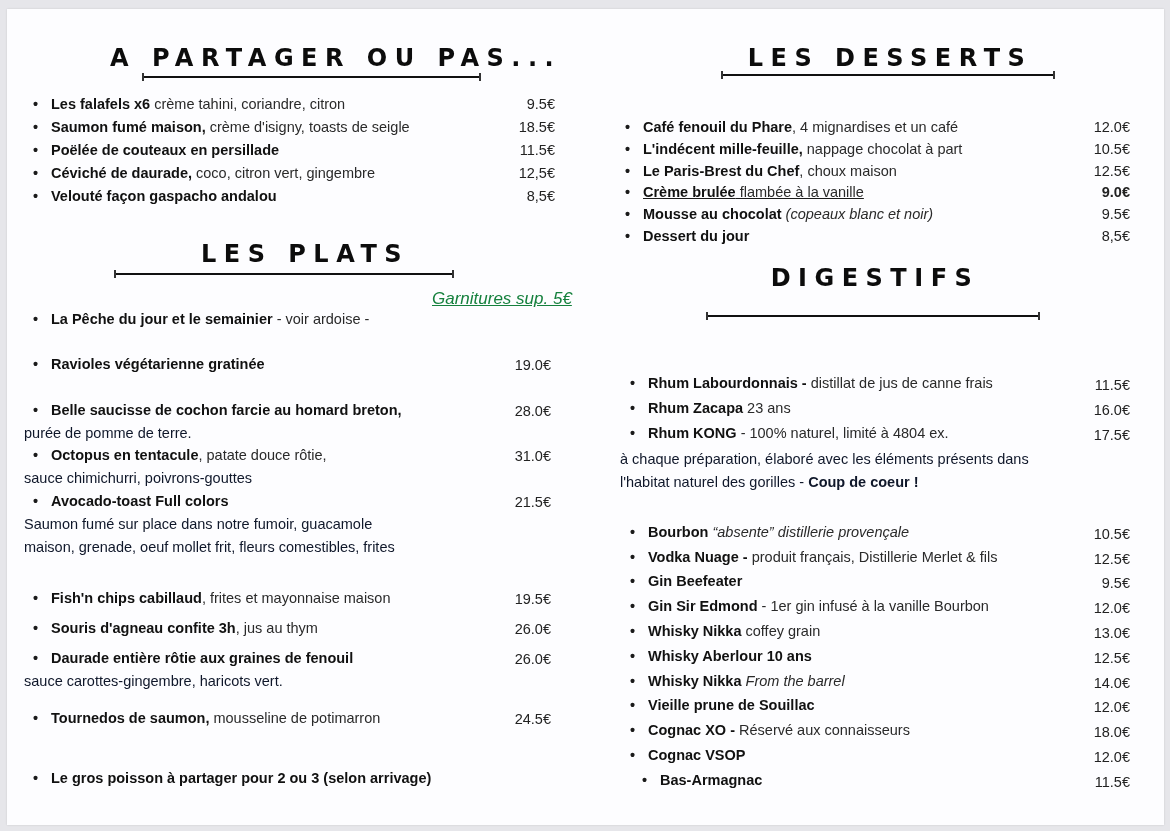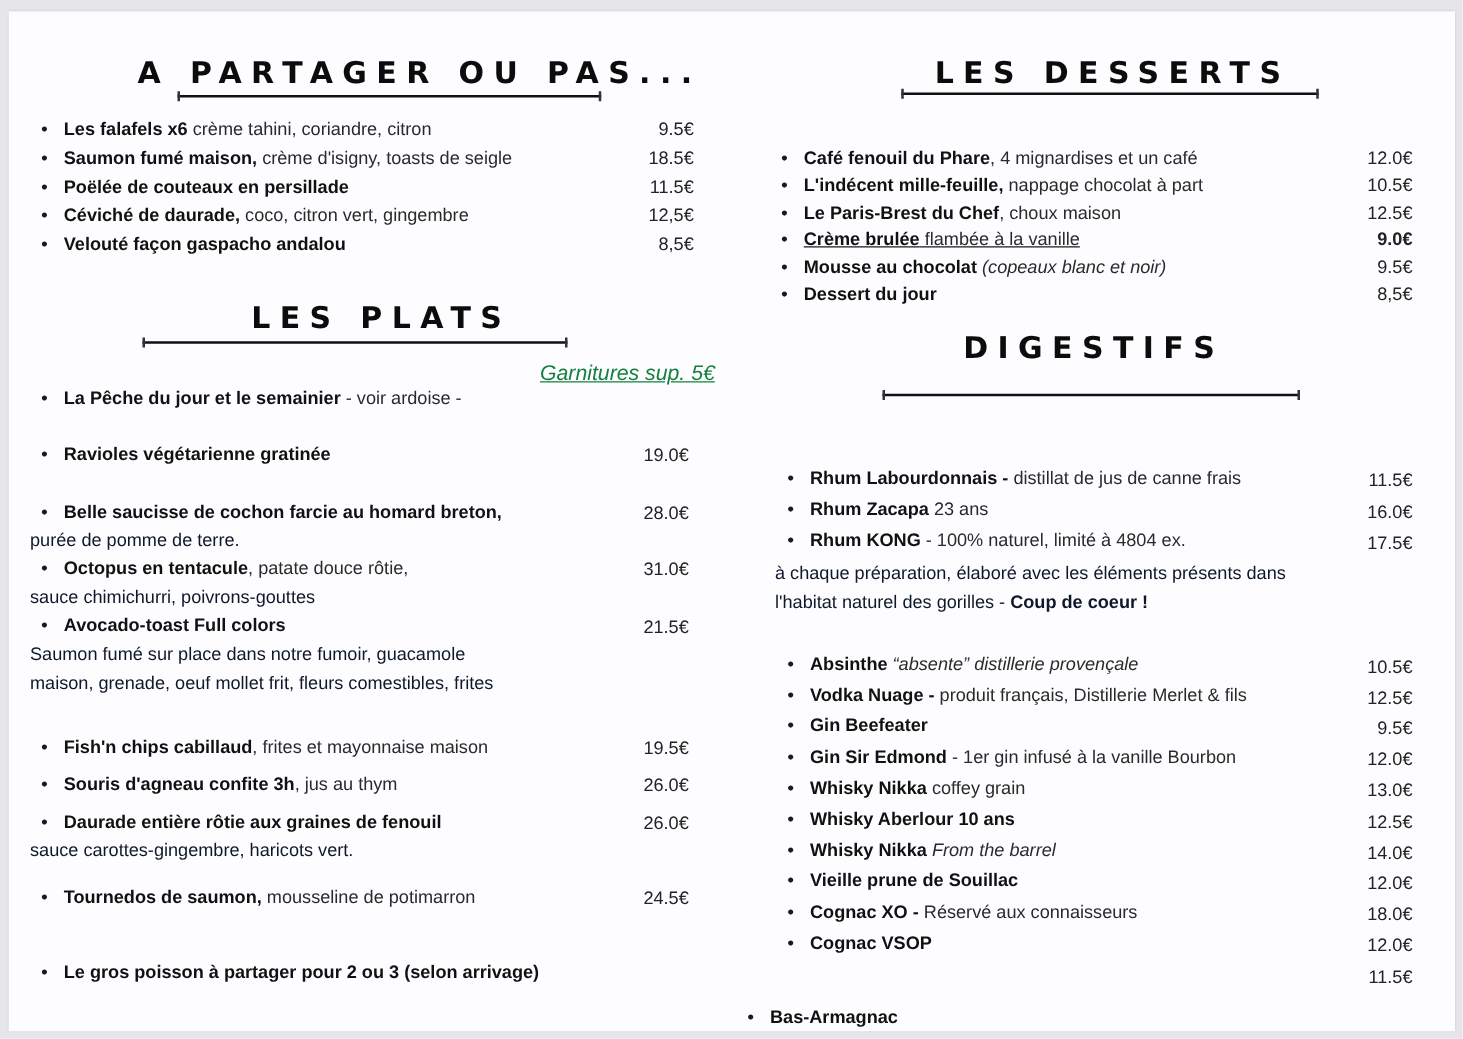--- a/index.html
+++ b/index.html
@@ -121,35 +121,35 @@
     <div class="price" style="right: 40px; top: 376px;">11.5€</div>
     <div class="item" style="left: 630px; top: 399px;"><span class="bullet">•</span><span class="name">Rhum Zacapa</span><span class="desc"> 23 ans</span></div>
     <div class="price" style="right: 40px; top: 401px;">16.0€</div>
     <div class="item" style="left: 630px; top: 424px;"><span class="bullet">•</span><span class="name">Rhum KONG</span><span class="desc"> - 100% naturel, limité à 4804 ex.</span></div>
     <div class="price" style="right: 40px; top: 426px;">17.5€</div>
   </div>
 <div class="cont" style="left:620px;top:450px;">à chaque préparation, élaboré avec les éléments présents dans</div>
 <div class="cont" style="left:620px;top:473px;"><span>l'habitat naturel des gorilles - </span><b>Coup de coeur !</b></div>
 
 <div id="digestifs-list">
-    <div class="item" style="left: 630px; top: 523px;"><span class="bullet">•</span><span class="name">Absinthe</span><span class="desc it"> “absente” distillerie provençale</span></div>
+    <div class="item" style="left: 630px; top: 523px;"><span class="bullet">•</span><span class="name">Bourbon</span><span class="desc it"> “absente” distillerie provençale</span></div>
     <div class="price" style="right: 40px; top: 525px;">10.5€</div>
     <div class="item" style="left: 630px; top: 548px;"><span class="bullet">•</span><span class="name">Vodka Nuage -</span><span class="desc"> produit français, Distillerie Merlet &amp; fils</span></div>
     <div class="price" style="right: 40px; top: 550px;">12.5€</div>
     <div class="item" style="left: 630px; top: 572px;"><span class="bullet">•</span><span class="name">Gin Beefeater</span><span class="desc"></span></div>
     <div class="price" style="right: 40px; top: 574px;">9.5€</div>
     <div class="item" style="left: 630px; top: 597px;"><span class="bullet">•</span><span class="name">Gin Sir Edmond</span><span class="desc"> - 1er gin infusé à la vanille Bourbon</span></div>
     <div class="price" style="right: 40px; top: 599px;">12.0€</div>
     <div class="item" style="left: 630px; top: 622px;"><span class="bullet">•</span><span class="name">Whisky Nikka</span><span class="desc"> coffey grain</span></div>
     <div class="price" style="right: 40px; top: 624px;">13.0€</div>
     <div class="item" style="left: 630px; top: 647px;"><span class="bullet">•</span><span class="name">Whisky Aberlour 10 ans</span><span class="desc"></span></div>
     <div class="price" style="right: 40px; top: 649px;">12.5€</div>
     <div class="item" style="left: 630px; top: 672px;"><span class="bullet">•</span><span class="name">Whisky Nikka</span><span class="desc it"> From the barrel</span></div>
     <div class="price" style="right: 40px; top: 674px;">14.0€</div>
     <div class="item" style="left: 630px; top: 696px;"><span class="bullet">•</span><span class="name">Vieille prune de Souillac</span><span class="desc"></span></div>
     <div class="price" style="right: 40px; top: 698px;">12.0€</div>
     <div class="item" style="left: 630px; top: 721px;"><span class="bullet">•</span><span class="name">Cognac XO -</span><span class="desc"> Réservé aux connaisseurs</span></div>
     <div class="price" style="right: 40px; top: 723px;">18.0€</div>
     <div class="item" style="left: 630px; top: 746px;"><span class="bullet">•</span><span class="name">Cognac VSOP</span><span class="desc"></span></div>
     <div class="price" style="right: 40px; top: 748px;">12.0€</div>
-    <div class="item" style="left: 598px; top: 771px; margin-top: 34px;"><span class="bullet">•</span><span class="name">Bas-Armagnac</span><span class="desc"></span></div>
+    <div class="item" style="left: 642px; top: 771px;"><span class="bullet">•</span><span class="name">Bas-Armagnac</span><span class="desc"></span></div>
     <div class="price" style="right: 40px; top: 773px;">11.5€</div>
   </div>
 
 </body></html>

